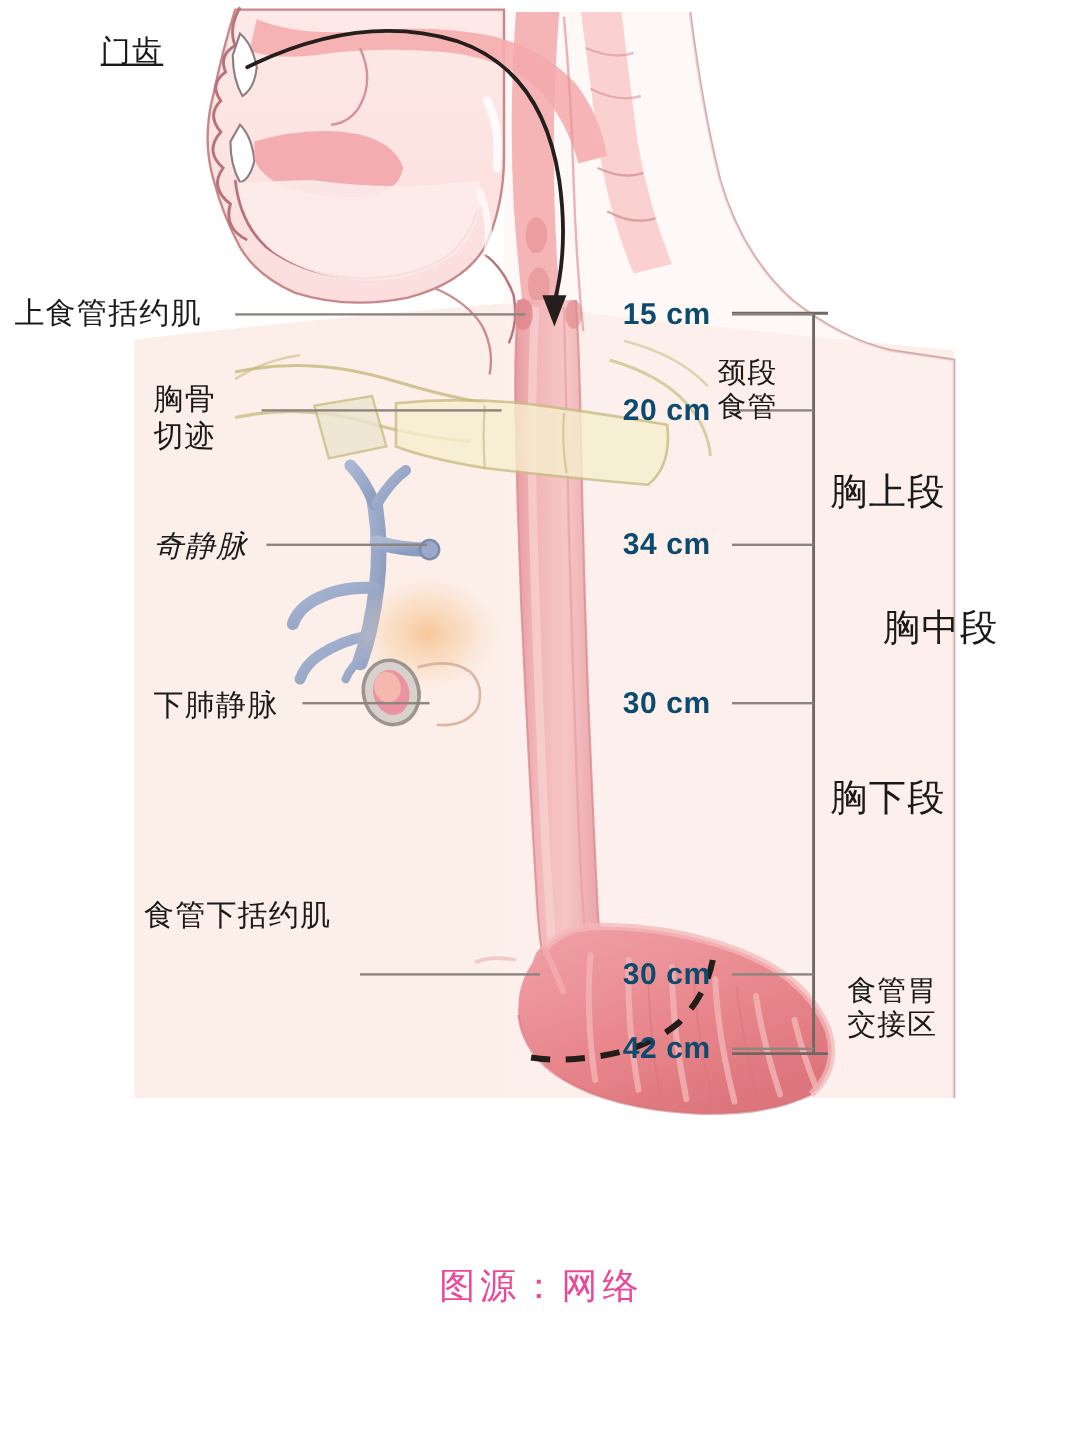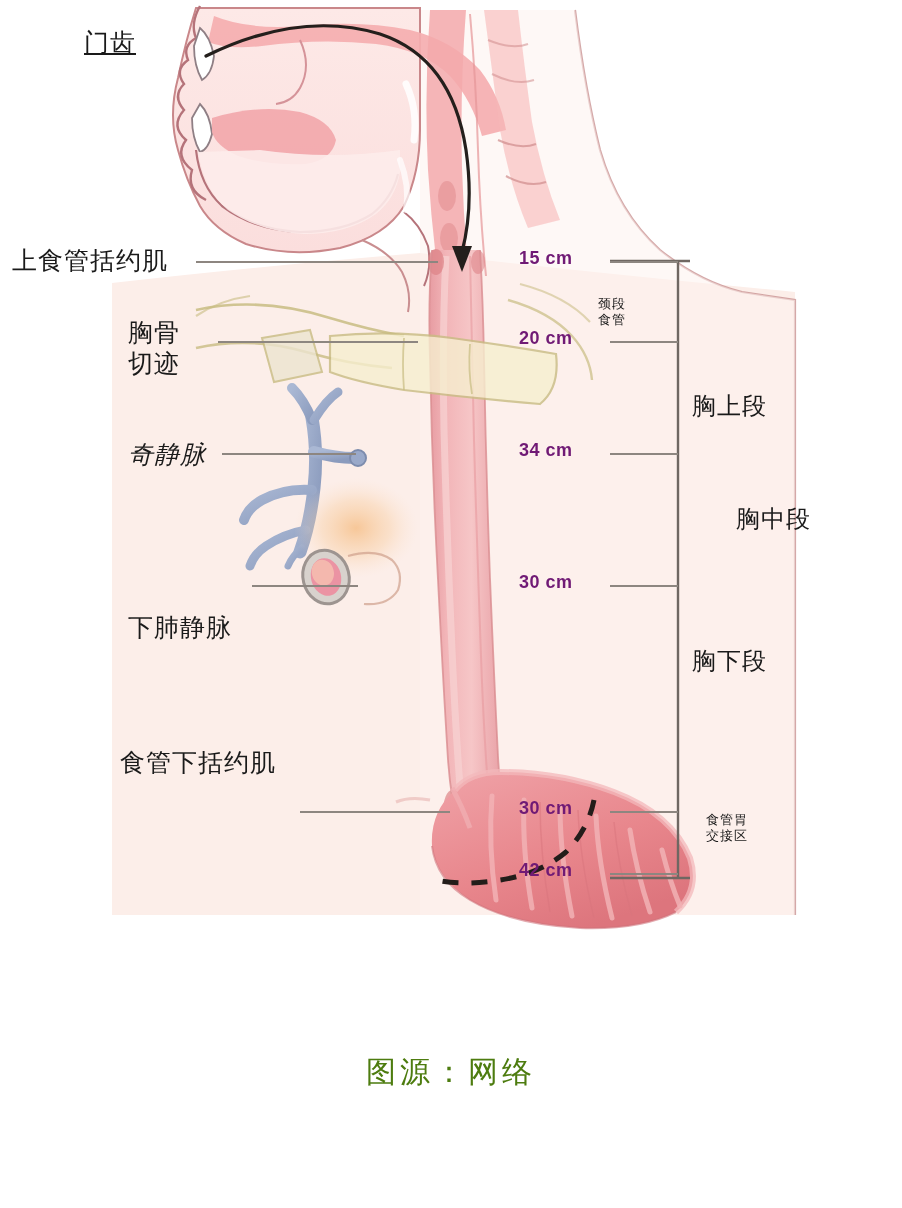--- a/index.html
+++ b/index.html
@@ -30,46 +30,46 @@
     position: absolute;
     color: #1a1a1a;
     font-size: 25px;
     line-height: 1.18;
     letter-spacing: 1px;
     white-space: nowrap;
   }
   .label.two-line { line-height: 1.22; }
   .tickval {
     position: absolute;
-    color: #701a75;
-    font-size: 18px;
+    color: #0c4a6e;
+    font-size: 25px;
     font-weight: bold;
     letter-spacing: 0.5px;
     white-space: nowrap;
     font-family: "Liberation Sans", sans-serif;
   }
   .seg {
     position: absolute;
     color: #1a1a1a;
-    font-size: 24px;
+    font-size: 31px;
     letter-spacing: 1px;
     white-space: nowrap;
     line-height: 1.2;
   }
-  .seg.small { font-size: 13px; }
+  .seg.small { font-size: 24px; }
   .leader {
     position: absolute;
     height: 2px;
     background: #8d8680;
   }
   .footer {
     position: absolute;
     width: 902px;
     text-align: center;
-    color: #4d7c0f;
+    color: #ec4899;
     font-size: 30px;
     letter-spacing: 4px;
     font-family: "DejaVu Serif", "Liberation Serif", serif;
   }
 </style>
 </head>
 <body>
 
 <div id="page">
 
@@ -320,21 +320,21 @@
     <div class="label cn" style="left:12px; top:246px;">上食管括约肌</div>
     <div class="leader" style="left:196px; top:261px; width:242px;"></div>
 
     <div class="label cn two-line" style="left:128px; top:318px; white-space:pre-line;">胸骨
 切迹</div>
     <div class="leader" style="left:218px; top:341px; width:200px;"></div>
 
     <div class="label cn" style="left:128px; top:440px;font-style:italic;">奇静脉</div>
     <div class="leader" style="left:222px; top:453px; width:134px;"></div>
 
-    <div class="label cn" style="left:128px; top:573px;margin-top:40px;">下肺静脉</div>
+    <div class="label cn" style="left:128px; top:573px;">下肺静脉</div>
     <div class="leader" style="left:252px; top:585px; width:106px;"></div>
 
     <div class="label cn" style="left:120px; top:748px;">食管下括约肌</div>
     <div class="leader" style="left:300px; top:811px; width:150px;"></div>
   </div>
 
   <div class="footer cn" style="top:1052px;">图源：网络</div>
 
 </div>
 

